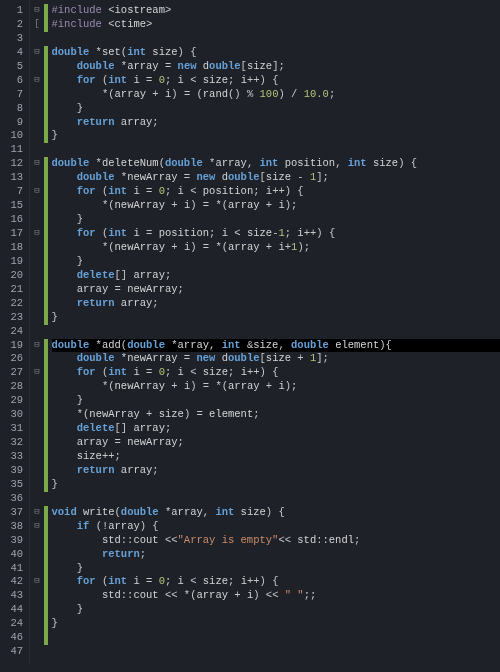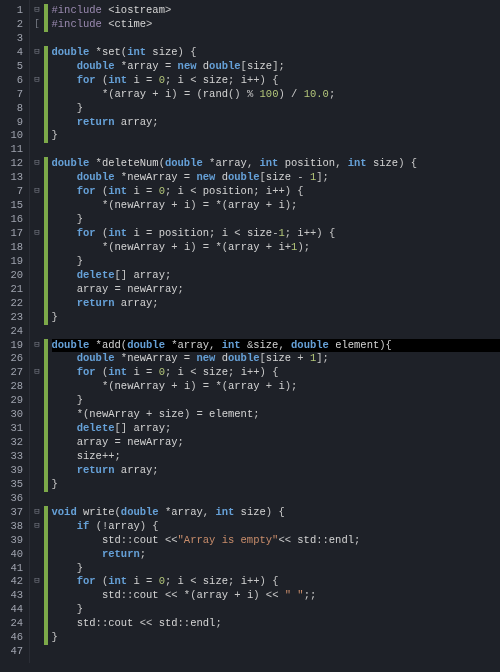--- a/index.html
+++ b/index.html
@@ -234,17 +234,16 @@
       <div class="line"><span class="punc">}</span></div>
       <div class="line"></div>
       <div class="line"><span class="type">void</span><span class="id"> </span><span class="fn">write</span><span class="punc">(</span><span class="type">double</span><span class="op"> *</span><span class="id">array</span><span class="punc">, </span><span class="type">int</span><span class="id"> size</span><span class="punc">) {</span></div>
       <div class="line"><span class="id">    </span><span class="kw">if</span><span class="punc"> (</span><span class="op">!</span><span class="id">array</span><span class="punc">) {</span></div>
       <div class="line"><span class="id">        std</span><span class="op">::</span><span class="id">cout </span><span class="op">&lt;&lt;</span><span class="str">"Array is empty"</span><span class="op">&lt;&lt;</span><span class="id"> std</span><span class="op">::</span><span class="id">endl</span><span class="punc">;</span></div>
       <div class="line"><span class="id">        </span><span class="kw">return</span><span class="punc">;</span></div>
       <div class="line"><span class="punc">    }</span></div>
       <div class="line"><span class="id">    </span><span class="kw">for</span><span class="punc"> (</span><span class="type">int</span><span class="id"> i </span><span class="op">=</span><span class="id"> </span><span class="num">0</span><span class="punc">; </span><span class="id">i </span><span class="op">&lt;</span><span class="id"> size</span><span class="punc">; </span><span class="id">i</span><span class="op">++</span><span class="punc">) {</span></div>
       <div class="line"><span class="id">        std</span><span class="op">::</span><span class="id">cout </span><span class="op">&lt;&lt;</span><span class="id"> </span><span class="op">*</span><span class="punc">(</span><span class="id">array </span><span class="op">+</span><span class="id"> i</span><span class="punc">) </span><span class="op">&lt;&lt;</span><span class="id"> </span><span class="str">" "</span><span class="punc">;;</span></div>
       <div class="line"><span class="punc">    }</span></div>
-      <div class="line"><span class="id">    std</span><span class="op">::</span><span class="id">cout </span><span class="op">&lt;&lt;</span><span class="id"> std</span><span class="op">::</span><span class="id">endl</span><span class="punc">;</span></div>
       <div class="line"><span class="punc">}</span></div>
       <div class="line"></div>
     </div>
 </div>
 
 </body></html>

